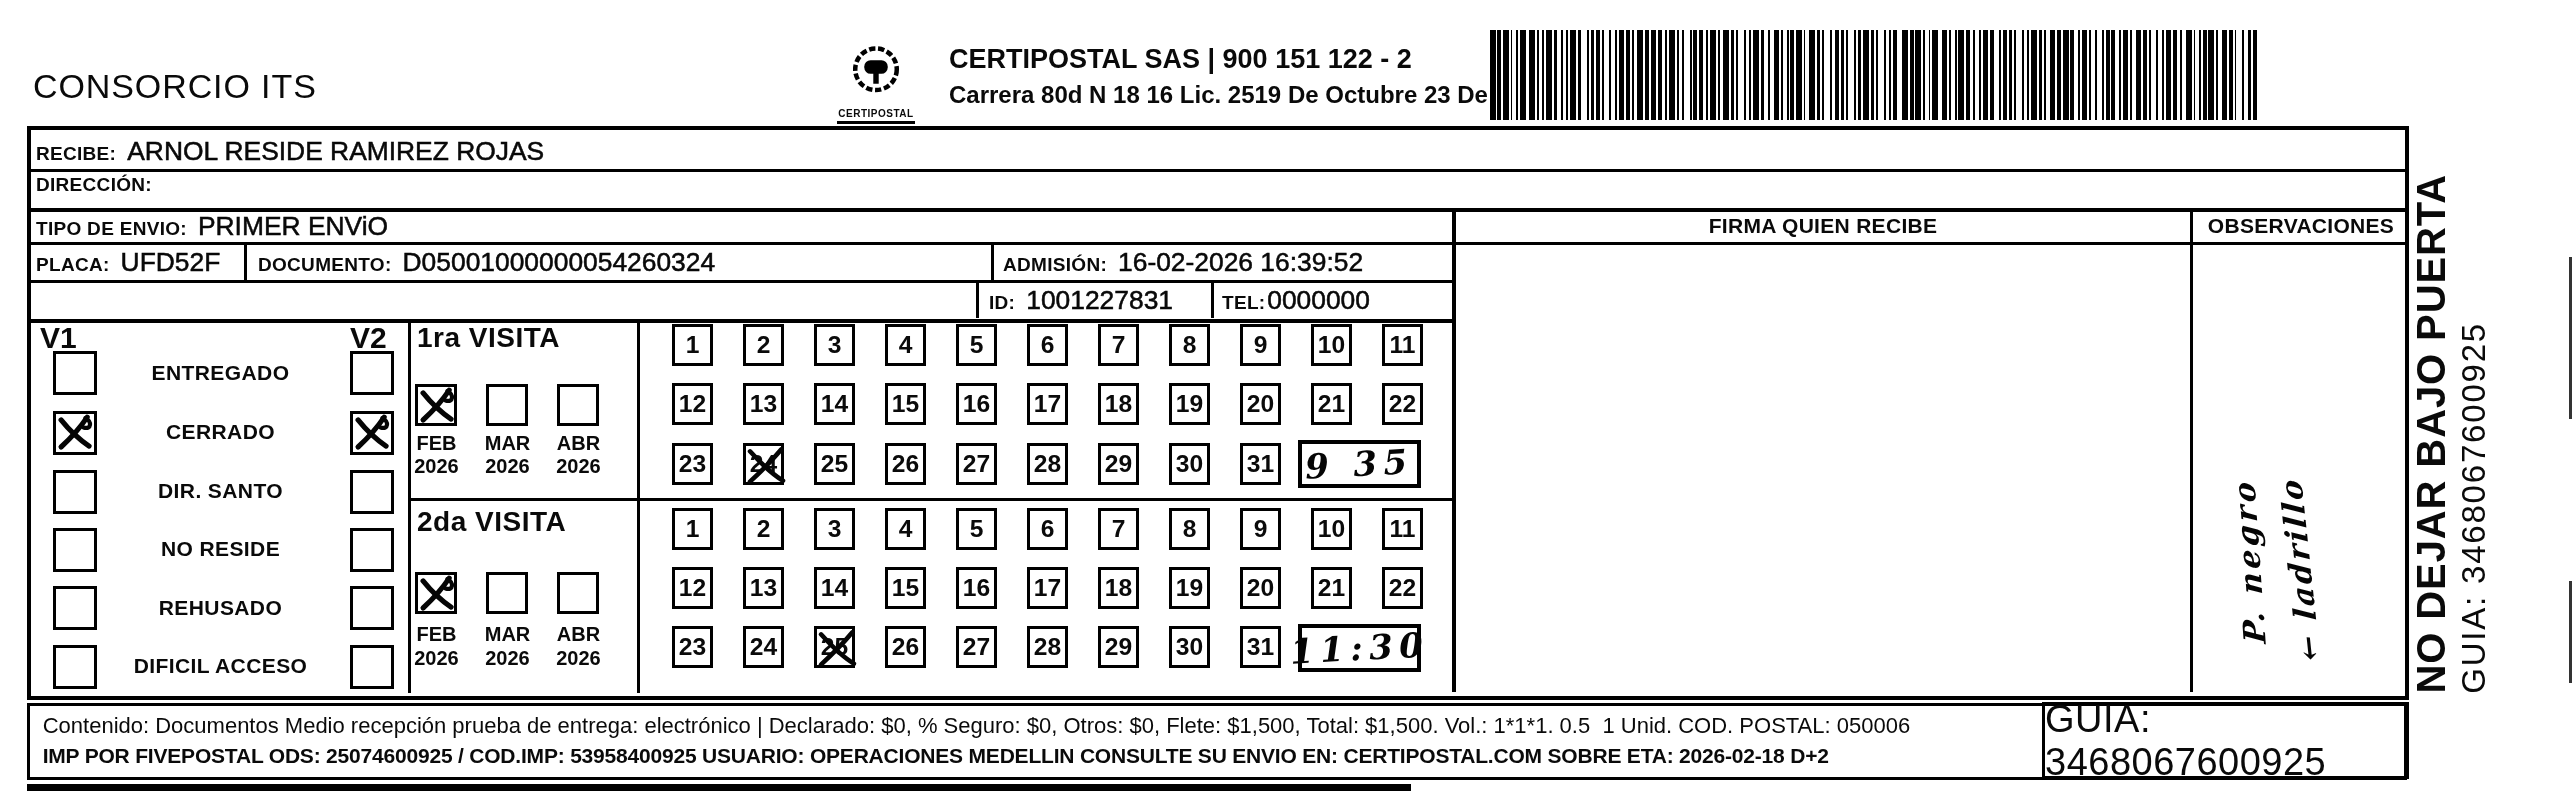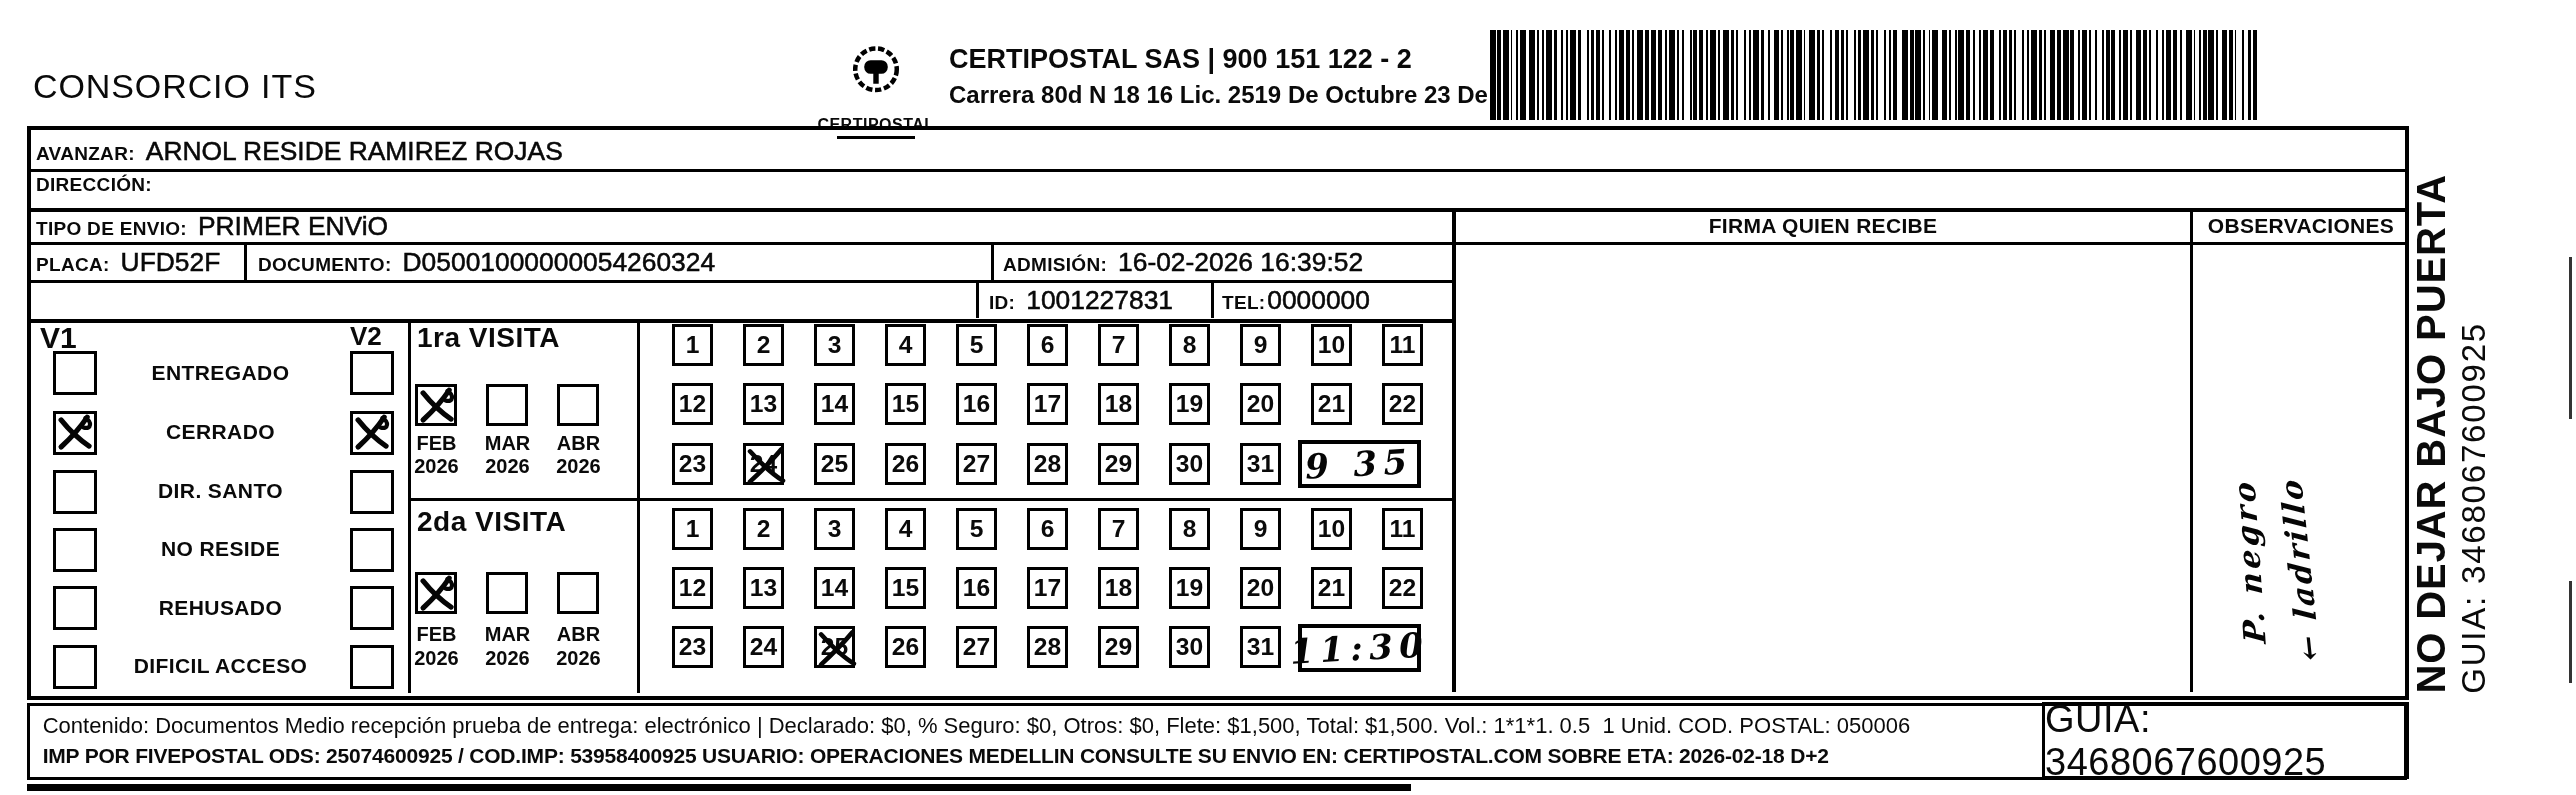--- a/index.html
+++ b/index.html
@@ -29,21 +29,21 @@
   .hand{font-family:"DejaVu Serif", serif;font-style:italic;font-weight:bold;color:#050505;}
   .timenote{font-size:34px;letter-spacing:6.4px;transform:rotate(-3deg);white-space:pre;}
   .vert{position:absolute;writing-mode:vertical-rl;transform:rotate(180deg);white-space:pre;}
   #obs-note{position:absolute;left:2122px;top:426px;width:346px;height:137px;
             transform:rotate(-90deg);}
   #obs-note .l1{font-size:30px;letter-spacing:3.6px;transform:rotate(-4deg) skewX(-8deg);margin-left:24px;}
   #obs-note .l2{font-size:30px;letter-spacing:2.7px;transform:rotate(-6deg) skewX(-10deg);margin-left:5.5px;margin-top:12.7px;}
   #barcode{position:absolute;left:1490px;top:30px;width:769px;height:90px;display:flex;align-items:stretch;background:#fff;}
   #barcode div{height:100%;}
   #logo-wrap{position:absolute;left:817px;top:44px;width:118px;text-align:center;}
-  #logo-caption{font-size:16px;font-weight:bold;letter-spacing:0.5px;margin-top:13px;}
+  #logo-caption{font-size:10px;font-weight:bold;letter-spacing:0.5px;margin-top:5px;}
   #logo-tagline{margin:1.8px auto 0;width:78px;height:3.6px;background:#000;}
   #footer-box{position:absolute;left:27px;top:703px;width:2374px;height:71px;border:3.6px solid #000;}
   #footer-guia{position:absolute;left:2012px;top:-3.6px;width:361px;height:71px;border:3.6px solid #000;
                display:flex;align-items:center;justify-content:center;font-size:38px;letter-spacing:0.5px;}
   .fl1{position:absolute;left:12.7px;top:7.3px;font-size:22px;white-space:pre;}
   .fl2{position:absolute;left:12.7px;top:38px;font-size:21px;font-weight:bold;letter-spacing:-0.2px;white-space:pre;}
 </style>
 </head>
 <body>
 
@@ -332,21 +332,21 @@
   <div class="vline" style="left:244px;top:242px;width:2.7px;height:38px;"></div>
   <div class="vline" style="left:991px;top:242px;width:2.7px;height:38px;"></div>
   <div class="vline" style="left:976px;top:280px;width:2.7px;height:38px;"></div>
   <div class="vline" style="left:1211px;top:280px;width:2.7px;height:38px;"></div>
   <div class="vline" style="left:1452px;top:208px;width:3.6px;height:484px;"></div>
   <div class="vline" style="left:2190px;top:208px;width:2.7px;height:484px;"></div>
   <div class="vline" style="left:408px;top:321px;width:2.7px;height:372px;"></div>
   <div class="vline" style="left:637px;top:321px;width:2.7px;height:372px;"></div>
 
   <div class="row" style="left:36px;top:136px;">
-    <span class="label">AVANZAR:</span>
+    <span class="label">RECIBE:</span>
     <span class="value ink">ARNOL RESIDE RAMIREZ ROJAS</span>
   </div>
   <div class="row" style="left:36px;top:174px;">
     <span class="label">DIRECCIÓN:</span>
   </div>
   <div class="row" style="left:36px;top:211px;">
     <span class="label">TIPO DE ENVIO:</span>
     <span class="value ink">PRIMER ENViO</span>
   </div>
 
@@ -368,21 +368,21 @@
   <div class="row" style="left:989px;top:285px;">
     <span class="label">ID:</span>
     <span class="value ink">1001227831</span>
   </div>
   <div class="row" style="left:1222px;top:285px;gap:1.8px;">
     <span class="label">TEL:</span>
     <span class="value ink">0000000</span>
   </div>
 
   <div class="abs" style="left:40px;top:321px;font-size:30px;font-weight:bold;">V1</div>
-  <div class="abs" style="left:350px;top:321px;font-size:26px;font-weight:bold;">V2</div>
+  <div class="abs" style="left:350px;top:321px;font-size:30px;font-weight:bold;">V2</div>
   <div id="status-rows">
       <div class="cb" style="left:53px;top:351px;"></div>
       <div class="statlabel" style="top:361px;">ENTREGADO</div>
       <div class="cb" style="left:350px;top:351px;"></div>
       <div class="cb" style="left:53px;top:411px;">
         <svg viewBox="0 0 60 60">
           <path d="M14 16 C 22 26, 32 36, 44 44" fill="none" stroke="#050505" stroke-width="5.5" stroke-linecap="round"></path>
           <path d="M42 13 C 36 22, 26 34, 14 45" fill="none" stroke="#050505" stroke-width="5.5" stroke-linecap="round"></path>
           <path d="M40 14 C 47 17, 47 27, 38 24" fill="none" stroke="#050505" stroke-width="4.5" stroke-linecap="round"></path>
         </svg>

